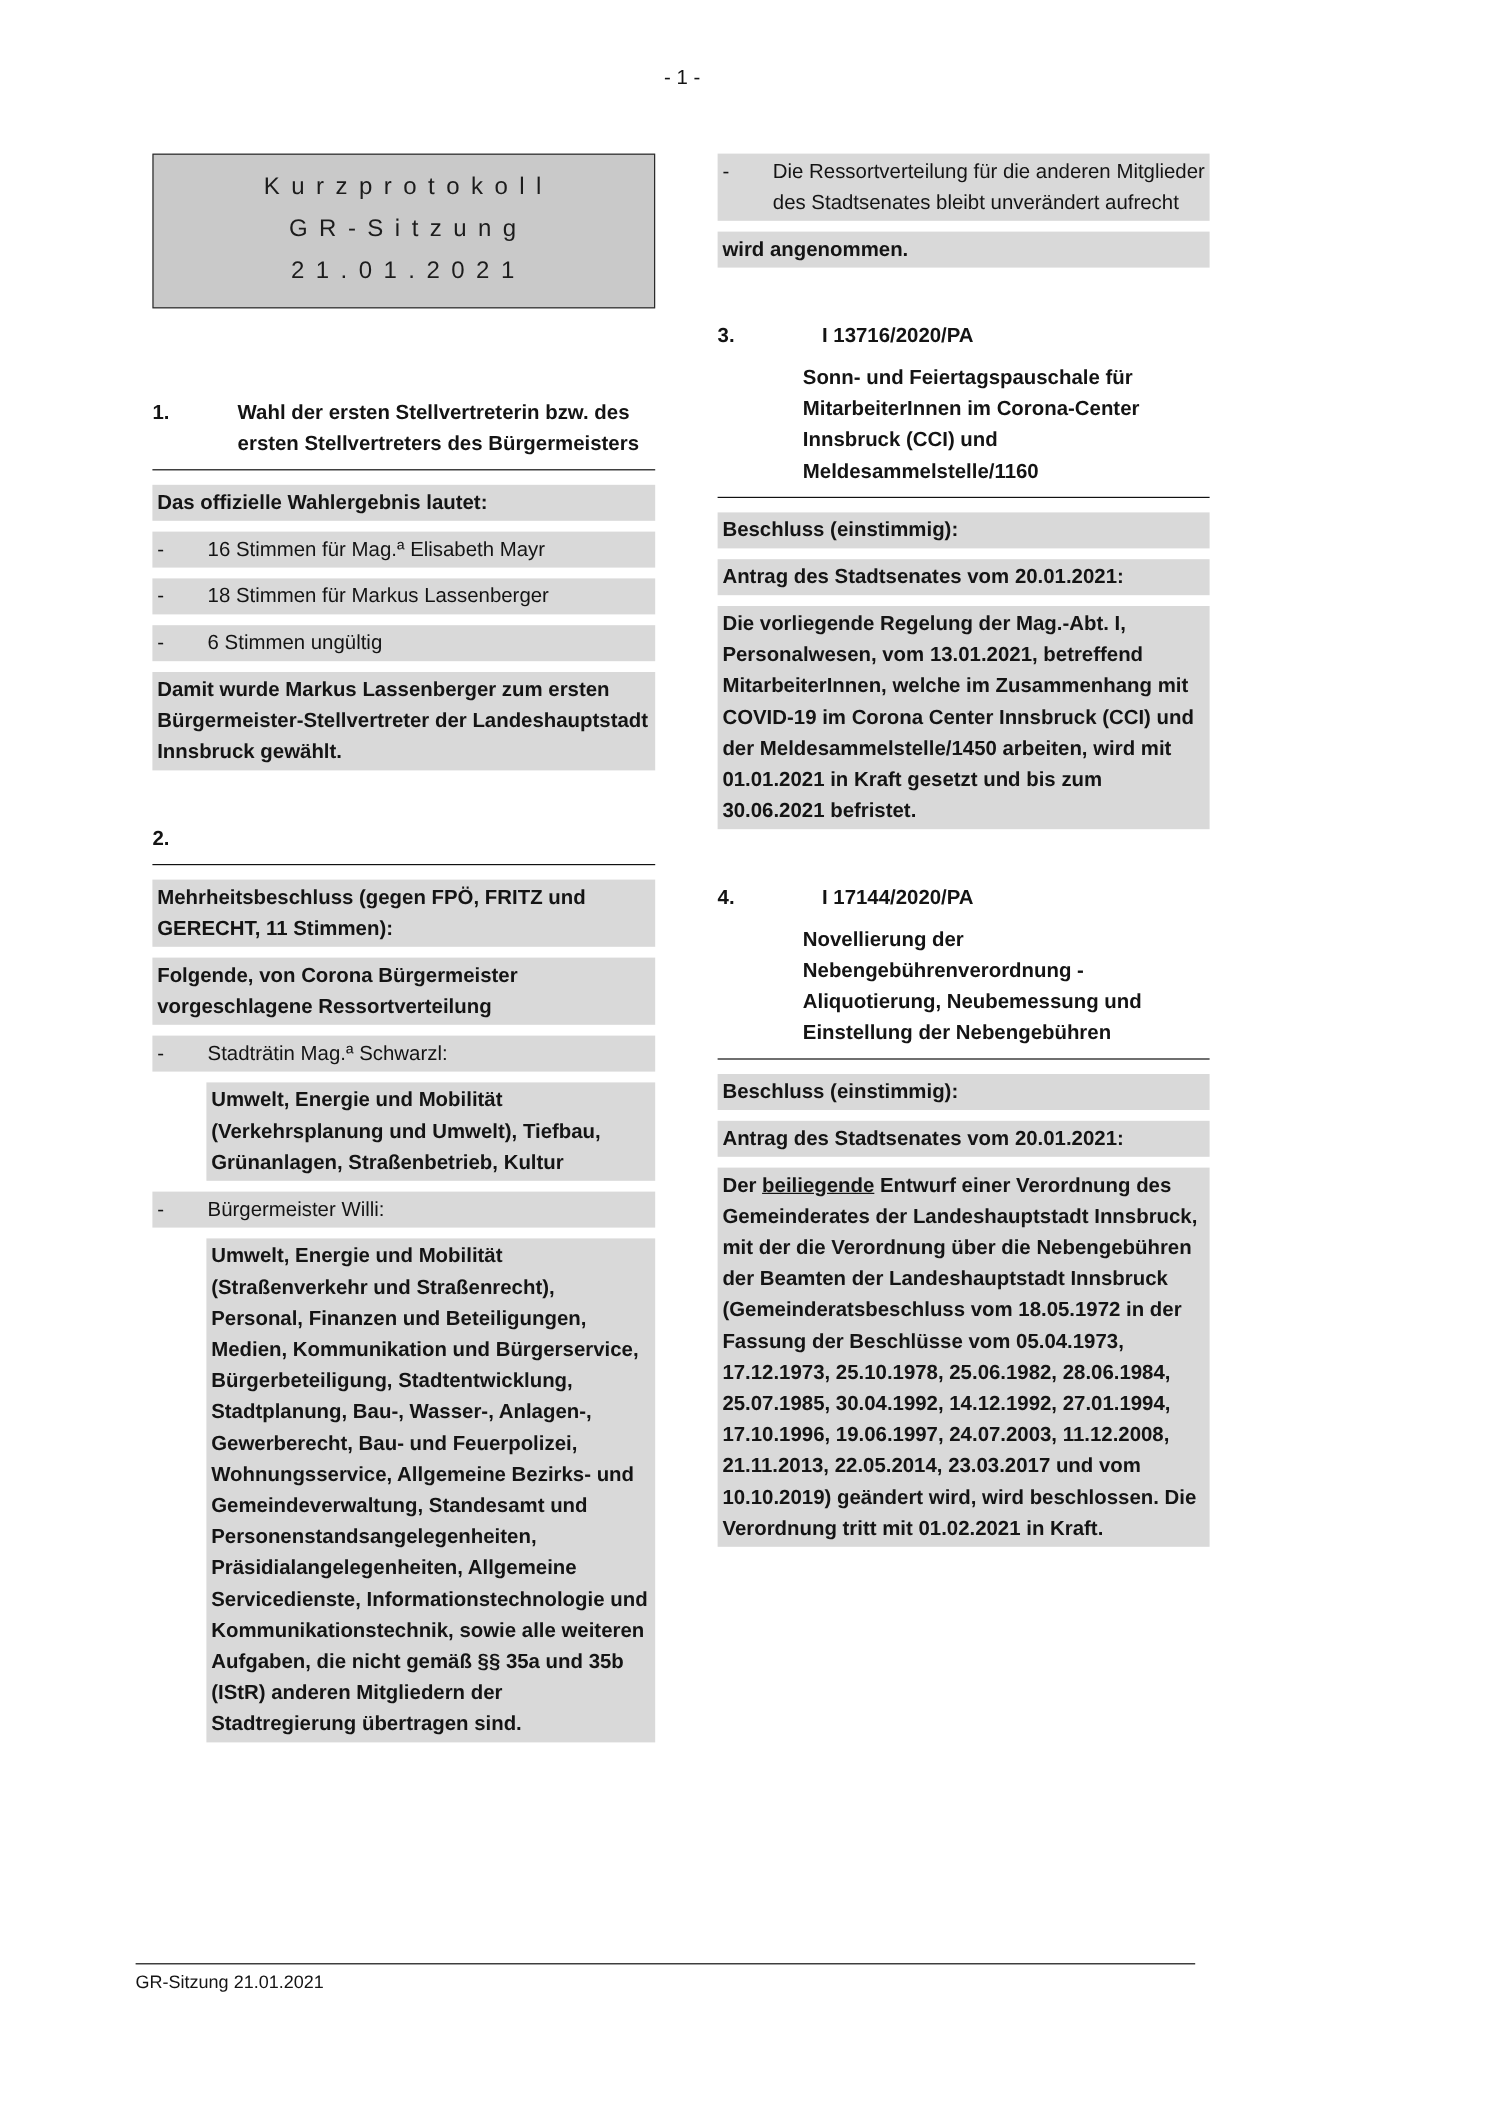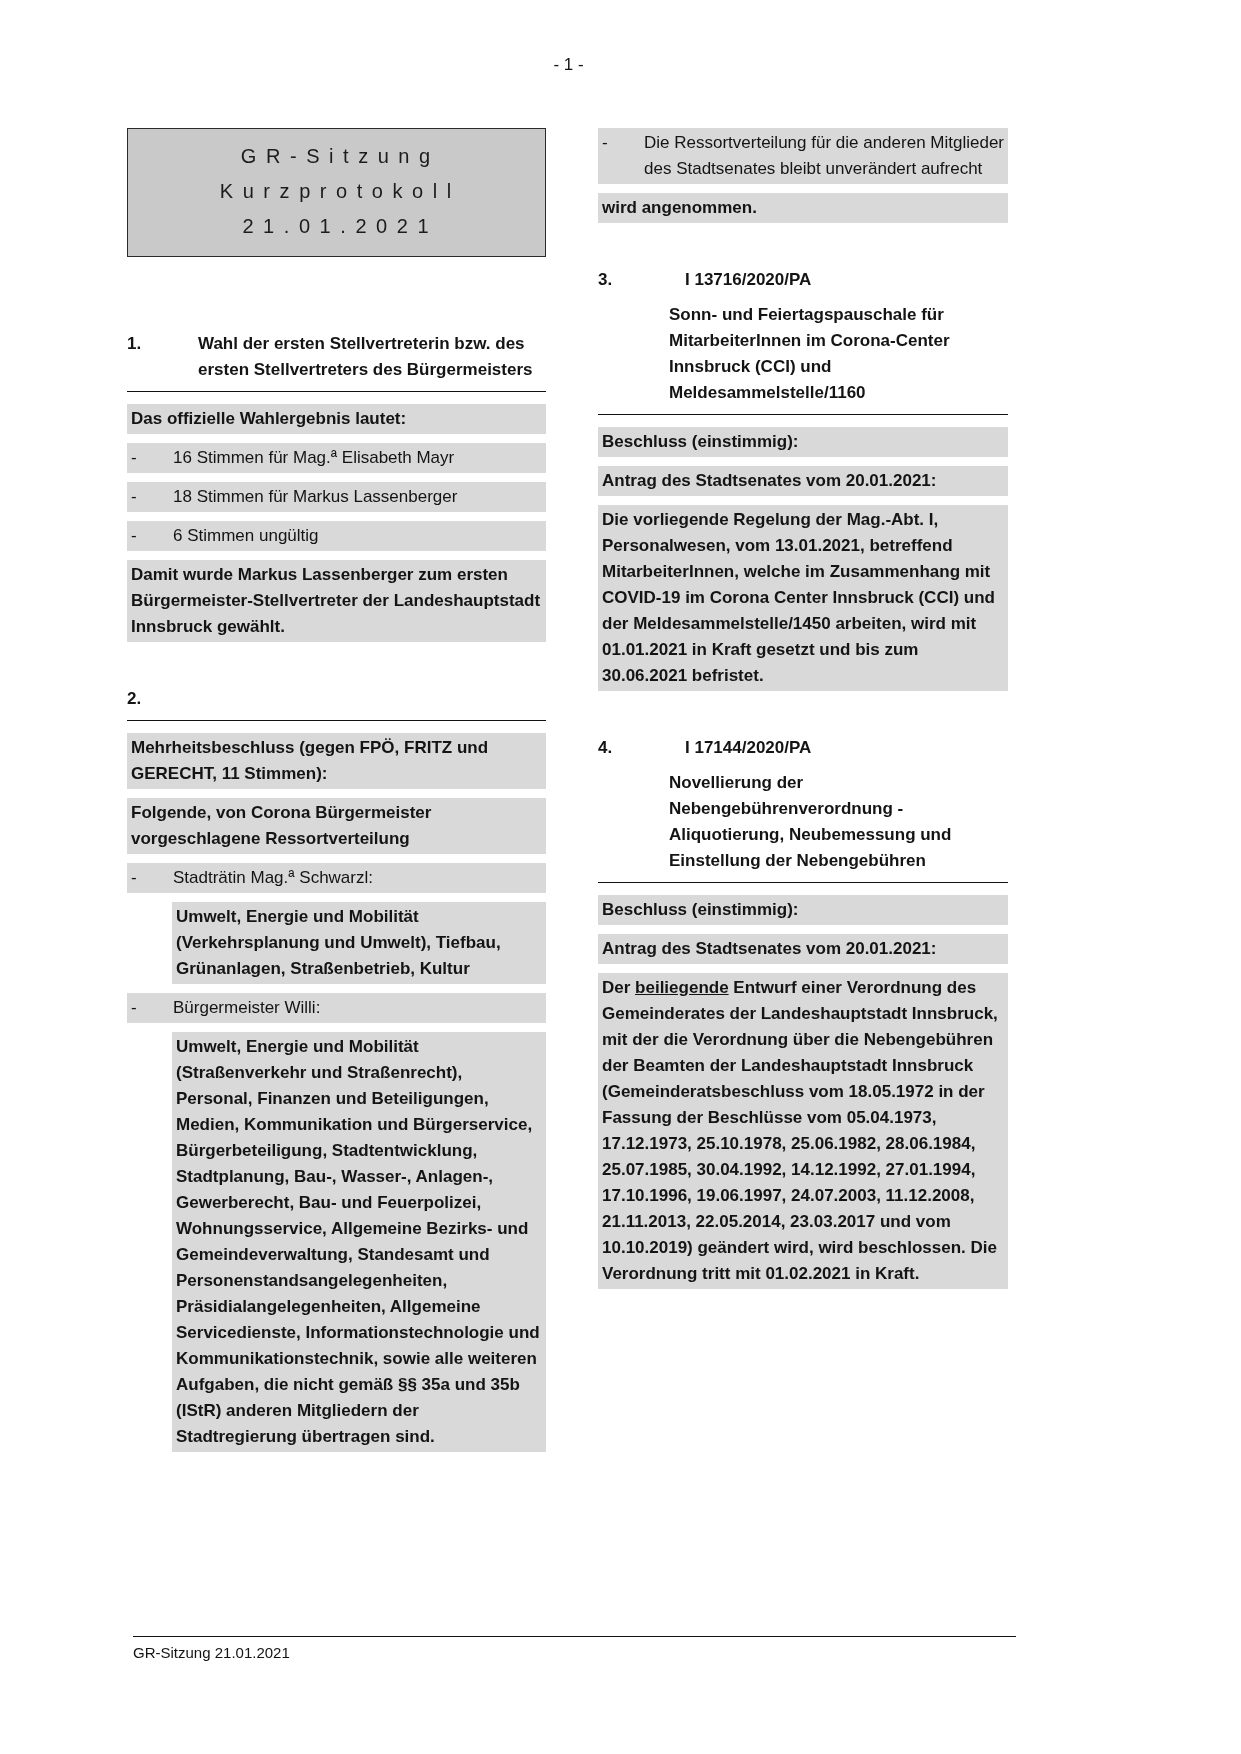--- a/index.html
+++ b/index.html
@@ -71,41 +71,41 @@
 
   .sub-para {
     margin: 0 0 9px 45px;
     padding: 2px 4px;
   }
 
   .u { text-decoration: underline; }
 
   .footer {
     position: absolute;
-    left: 133px;
+    left: 113px;
     top: 1636px;
     width: 883px;
     border-top: 1.6px solid #111;
     padding-top: 6px;
     font-size: 15px;
     line-height: 20px;
   }
 </style>
 </head>
 <body>
 
 <div class="page">
 
   <div class="page-number">- 1 -</div>
 
   <div class="col col-left">
 
     <div class="title-box">
+      <div>K u r z p r o t o k o l l</div>
       <div>G R - S i t z u n g</div>
-      <div>K u r z p r o t o k o l l</div>
       <div>2 1 . 0 1 . 2 0 2 1</div>
     </div>
 
     <section class="first">
       <div class="item-head">
         <span class="item-number">1.</span>
         <div class="item-head-text">
           <div class="item-title">Wahl der ersten Stellvertreterin bzw. des ersten Stellvertreters des Bürgermeisters</div>
         </div>
       </div>

